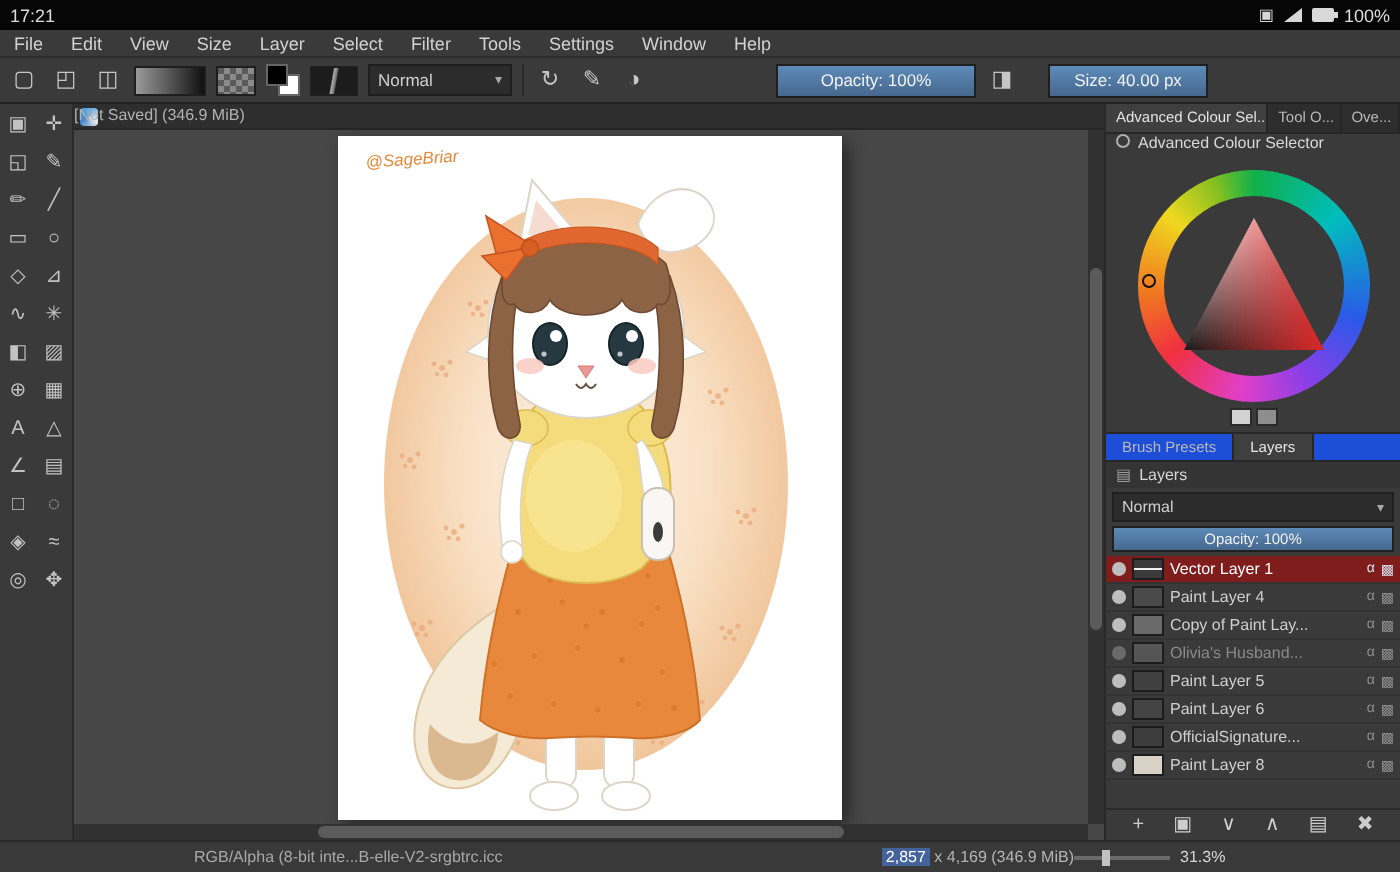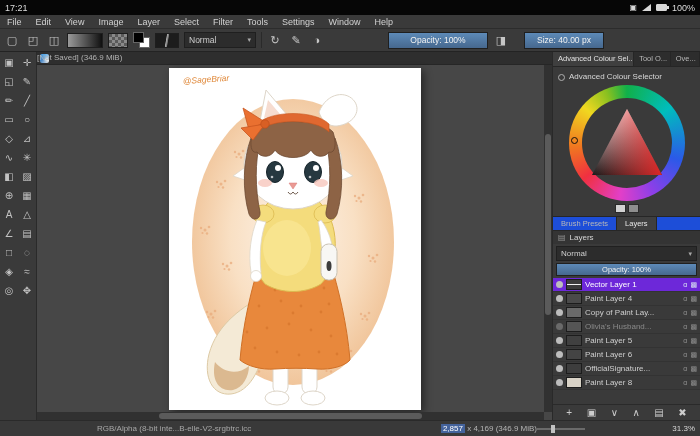--- a/index.html
+++ b/index.html
@@ -52,59 +52,59 @@
   .vscroll{position:absolute;right:0;top:13px;bottom:8px;width:8px;background:#313131}
   .vthumb{position:absolute;left:1px;right:1px;top:20%;height:52%;background:#5b5b5b;border-radius:3px}
   .hscroll{position:absolute;left:0;right:8px;bottom:0;height:8px;background:#313131}
   .hthumb{position:absolute;top:1px;bottom:1px;left:24%;width:52%;background:#5b5b5b;border-radius:3px}
 
   
   .right-panel{position:absolute;right:0;top:0;bottom:0;width:148px;background:#3a3a3a;border-left:1px solid #292929;display:flex;flex-direction:column}
   .docker-tabs{display:flex;height:15px;background:#2d2d2d;border-bottom:1px solid #262626}
   .dtab{padding:2px 5px;font-size:7.5px;color:#b8b8b8;border-right:1px solid #262626;white-space:nowrap;overflow:hidden}
   .dtab.active{background:#3f3f3f;color:#e2e2e2}
-  .acs-header{height:14px;display:flex;align-items:flex-end;gap:4px;padding:0 5px;color:#d8d8d8;font-size:8px}
+  .acs-header{height:14px;display:flex;align-items:flex-start;gap:4px;padding:0 5px;color:#d8d8d8;font-size:8px}
   .acs-dot{width:7px;height:7px;border-radius:50%;border:1px solid #b0b0b0;flex:none}
   .wheel-wrap{position:relative;width:116px;height:116px;margin:4px auto 3px}
   .hue-ring{position:absolute;inset:0;border-radius:50%;background:conic-gradient(from 0deg,#10b04a,#00bdbd 14%,#2b59e8 30%,#8b3fe8 42%,#e23fc8 52%,#f03040 64%,#f07820 74%,#f0d820 86%,#88c020 94%,#10b04a 100%)}
   .hue-ring::after{content:"";position:absolute;inset:13px;border-radius:50%;background:#3a3a3a}
   .sv-tri{position:absolute;left:14px;top:14px}
   .hue-marker{position:absolute;left:2px;top:52px;width:7px;height:7px;border:1.5px solid #101010;border-radius:50%}
   .shade-row{display:flex;justify-content:center;gap:2px;height:10px}
   .shade{width:11px;height:9px;border:1px solid #2a2a2a}
   .shade.a{background:#d2d2d2}.shade.b{background:#8e8e8e}
   .panel-tabs{display:flex;height:15px;background:#1d4ed8;border-top:1px solid #262626;border-bottom:1px solid #262626;margin-top:2px}
   .ptab{padding:2px 8px;font-size:7.5px;color:#b8b8b8;border-right:1px solid #262626;white-space:nowrap}
   .ptab.active{background:#3f3f3f;color:#e6e6e6}
   .layers-header{height:13px;display:flex;align-items:center;gap:4px;padding:0 5px;color:#d6d6d6;font-size:8px;background:#343434}
   .lh-icon{color:#9a9a9a;font-size:8px}
   .blend-row{height:15px;margin:2px 3px 0;background:#2c2c2c;border:1px solid #202020;display:flex;align-items:center;padding:0 4px;color:#cfcfcf;font-size:8px}
   .opacity-row{position:relative;height:13px;margin:2px 3px;border:1px solid #202020;background:#2b2b2b;display:flex;align-items:center;justify-content:center;color:#f2f2f2;font-size:7.5px;overflow:hidden}
   .opacity-row .fill{position:absolute;inset:0;background:linear-gradient(180deg,#5d8ab8,#46688e)}
   .opacity-row span{position:relative}
   .layer-list{flex:1;overflow:hidden}
   .layer-row{height:14px;display:flex;align-items:center;gap:3px;padding:0 3px;border-bottom:1px solid #333333;color:#cfcfcf;font-size:8px}
-  .layer-row.selected{background:#6d28d9;color:#fff}
+  .layer-row.selected{background:#7f1d1d;color:#fff}
   .layer-row.dimmed .lname{color:#8a8a8a}
   .eye{width:7px;height:7px;border-radius:50%;background:#bdbdbd;flex:none}
   .layer-row.dimmed .eye{background:#6a6a6a}
   .thumb{width:16px;height:11px;border:1px solid #1c1c1c;background:#404040;flex:none}
   .thumb-line{background:linear-gradient(180deg,#3a3a3a 42%,#f0f0f0 42%,#f0f0f0 58%,#3a3a3a 58%)}
   .lname{flex:1;white-space:nowrap;overflow:hidden;text-overflow:ellipsis}
   .ricon{color:#8f8f8f;font-size:7px;flex:none}
   .layer-row.selected .ricon{color:#d8e2f2}
   .layer-toolbar{height:16px;display:flex;align-items:center;justify-content:space-around;border-top:1px solid #2a2a2a;padding:0 6px}
   .ltb{color:#cdcdcd;font-size:10px;line-height:1}
 
   
   .bottom-bar{position:absolute;left:0;right:0;bottom:0;height:16px;background:#393939;border-top:1px solid #2a2a2a;display:flex;align-items:center;font-size:8px;color:#a8a8a8}
   .profile{margin-left:97px;white-space:nowrap}
   .dims{margin-left:auto;white-space:nowrap;color:#b5b5b5}
   .dims .hl{background:#44639c;color:#fff;padding:0 2px}
-  .zoom-group{width:163px;display:flex;align-items:center;justify-content:space-between;gap:5px;padding-right:5px;flex:none}
+  .zoom-group{width:163px;display:flex;align-items:center;justify-content:flex-start;gap:5px;padding-right:5px;flex:none}
   .zoom-track{position:relative;width:48px;height:2px;background:#6a6a6a}
   .zoom-thumb{position:absolute;left:30%;top:-3px;width:4px;height:8px;background:#c2c2c2}
   .zoom-val{color:#d8d8d8}
 </style>
 </head>
 <body>
 
 <div id="app">
 
   <div class="android-bar">
@@ -114,21 +114,21 @@
       <span class="sig-tri"></span>
       <span class="battery"></span>
       <span>100%</span>
     </div>
   </div>
 
   <div class="menu-bar">
     <div class="menu-item">File</div>
       <div class="menu-item">Edit</div>
       <div class="menu-item">View</div>
-      <div class="menu-item">Image</div>
+      <div class="menu-item">Size</div>
       <div class="menu-item">Layer</div>
       <div class="menu-item">Select</div>
       <div class="menu-item">Filter</div>
       <div class="menu-item">Tools</div>
       <div class="menu-item">Settings</div>
       <div class="menu-item">Window</div>
       <div class="menu-item">Help</div>
   </div>
 
   <div class="toolbar">

